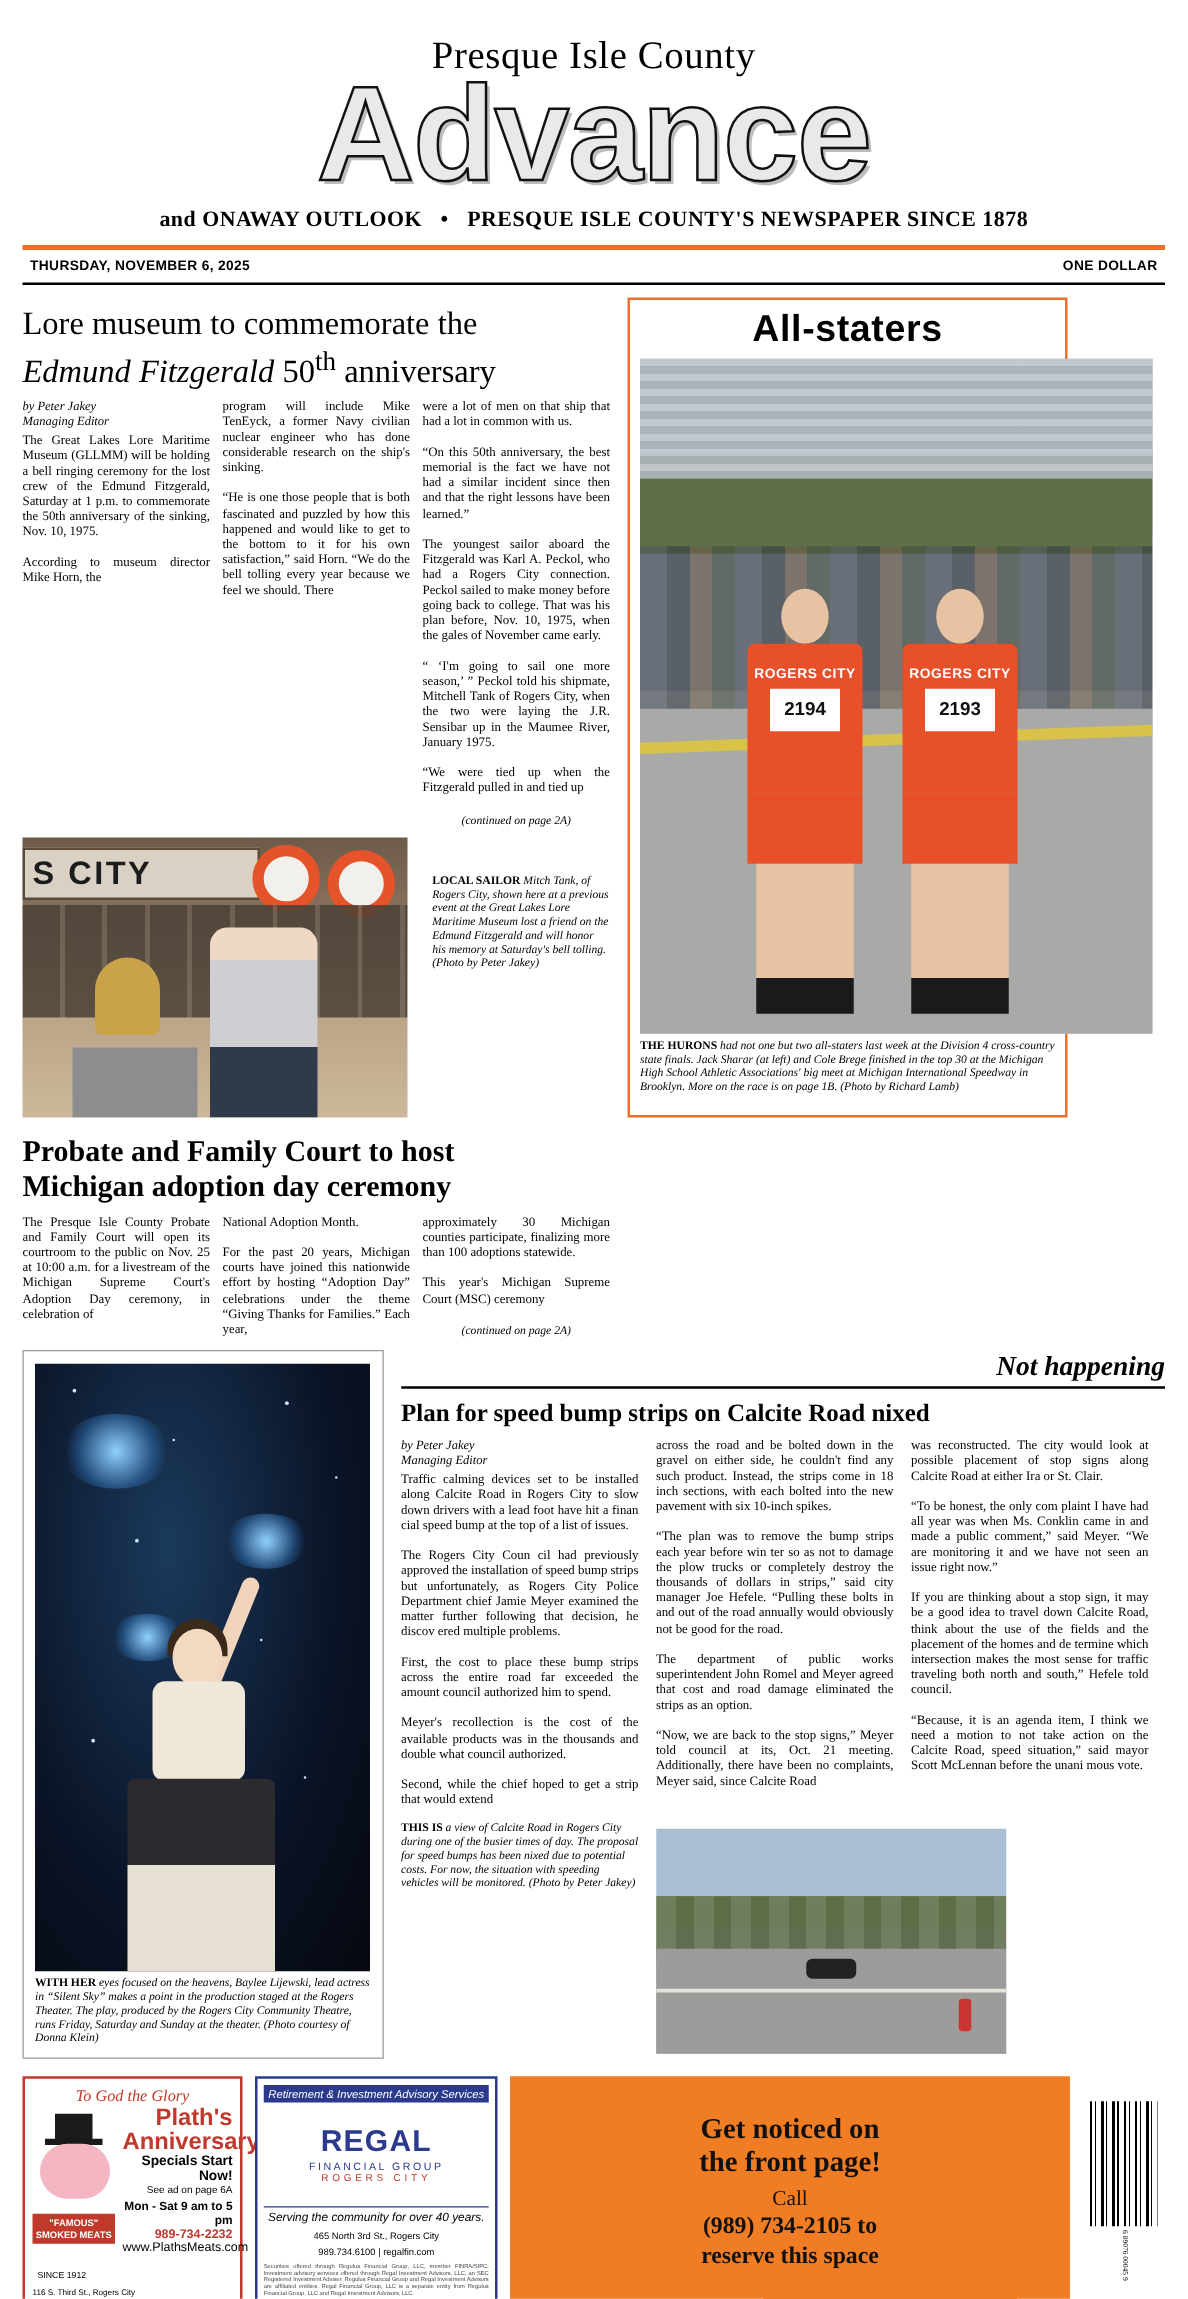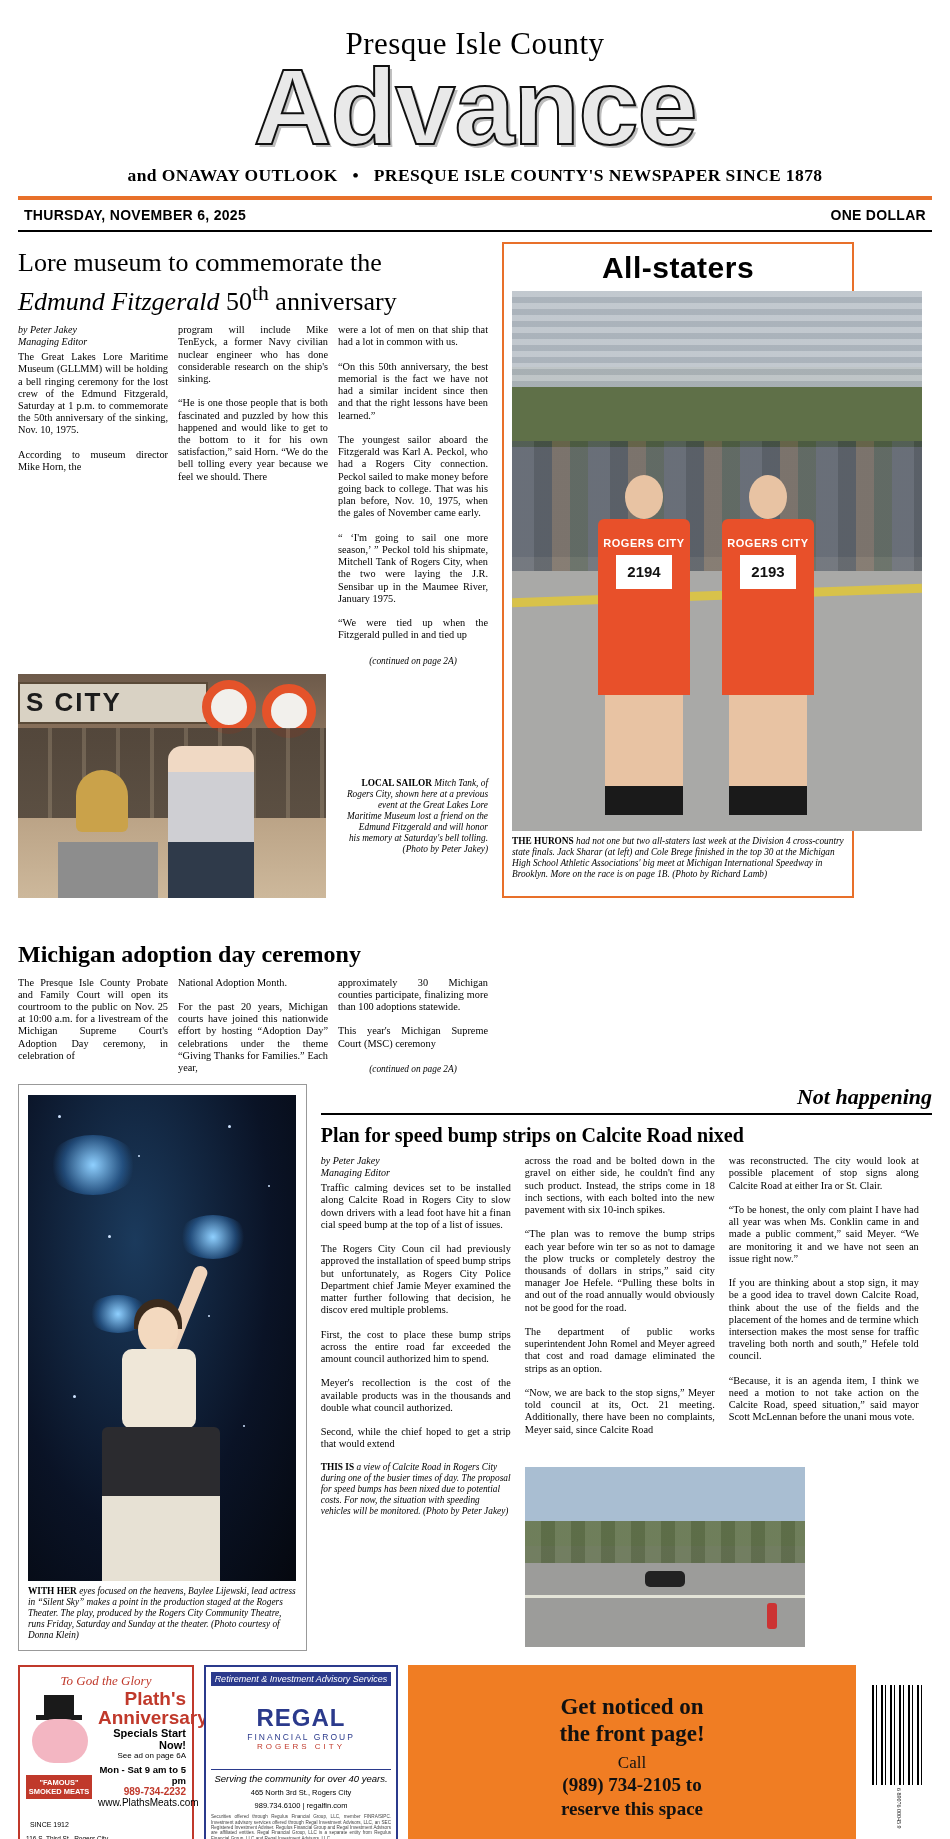--- a/index.html
+++ b/index.html
@@ -33,21 +33,21 @@
   .mh-sub {
     font-family:"Liberation Serif", serif;
     font-size:17.5px; font-weight:bold; letter-spacing:0.4px;
     margin-top:6px;
   }
   .mh-sub .dot { padding:0 10px; }
   .mh-rule { height:4px; background:#e8702a; margin:10px 0 0 0; }
   .mh-info {
     display:flex; justify-content:space-between; align-items:center;
     font-family:"Liberation Sans", sans-serif;
-    font-size:14px; font-weight:bold; letter-spacing:0.3px;
+    font-size:11px; font-weight:bold; letter-spacing:0.3px;
     padding:7px 6px 7px 6px;
     border-bottom:2px solid #000;
   }
   .mh-info .center { flex:1; text-align:center; }
   .mh-info .right { text-align:right; }
 
   
   .col-text { font-size:10.3px; line-height:12.2px; text-align:justify; }
 
   
@@ -294,32 +294,32 @@
 
 The youngest sailor aboard the Fitzgerald was Karl A. Peckol, who had a Rogers City connection. Peckol sailed to make money before going back to college. That was his plan before, Nov. 10, 1975, when the gales of November came early.
 
 “ ‘I'm going to sail one more season,’ ” Peckol told his shipmate, Mitchell Tank of Rogers City, when the two were laying the J.R. Sensibar up in the Maumee River, January 1975.
 
 “We were tied up when the Fitzgerald pulled in and tied up</div>
           <div class="contd">(continued on page 2A)</div>
         </div>
       </div>
 
-      <div style="display:flex; gap:20px;text-align:right;">
+      <div style="display:flex; gap:20px;">
         <div class="photo museum-photo">
           <div class="band">S CITY</div>
           <div class="ring" style="right:70px; top:6px;"></div>
           <div class="ring" style="right:10px; top:10px;"></div>
           <div class="wall"></div>
           <div class="podium"></div>
           <div class="bell"></div>
           <div class="man"></div>
         </div>
         <div style="width:146px;">
-          <div class="caption" style="margin-top:112px;font-family:Liberation Serif, serif;">
+          <div class="caption" style="margin-top:38px;font-family:Liberation Serif, serif;">
             <b>LOCAL SAILOR</b><span> Mitch Tank, of Rogers City, shown here at a previous event at the Great Lakes Lore Maritime Museum lost a friend on the Edmund Fitzgerald and will honor his memory at Saturday's bell tolling. (Photo by Peter Jakey)</span>
           </div>
         </div>
       </div>
     </div>
 
     <div class="allstaters">
       <h2>All-staters</h2>
       <div class="photo runners-photo">
         <div class="rp-grand"></div>
@@ -348,21 +348,21 @@
         </div>
       </div>
       <div class="caption">
         <b>THE HURONS</b><span> had not one but two all-staters last week at the Division 4 cross-country state finals. Jack Sharar (at left) and Cole Brege finished in the top 30 at the Michigan High School Athletic Associations' big meet at Michigan International Speedway in Brooklyn. More on the race is on page 1B.   (Photo by Richard Lamb)</span>
       </div>
     </div>
   </div>
 
   <div class="probate">
     <h2 class="headline2">
-      <br>
+      <span>Probate and Family Court to host</span><br>
       <span>Michigan adoption day ceremony</span>
     </h2>
     <div class="cols3">
       <div>
         <div class="col-text" style="white-space:pre-line">The Presque Isle County Probate and Family Court will open its courtroom to the public on Nov. 25 at 10:00 a.m. for a livestream of the Michigan Supreme Court's Adoption Day ceremony, in celebration of</div>
       </div>
       <div>
         <div class="col-text" style="white-space:pre-line">National Adoption Month.
 
 For the past 20 years, Michigan courts have joined this nationwide effort by hosting “Adoption Day” celebrations under the theme “Giving Thanks for Families.” Each year,</div>

